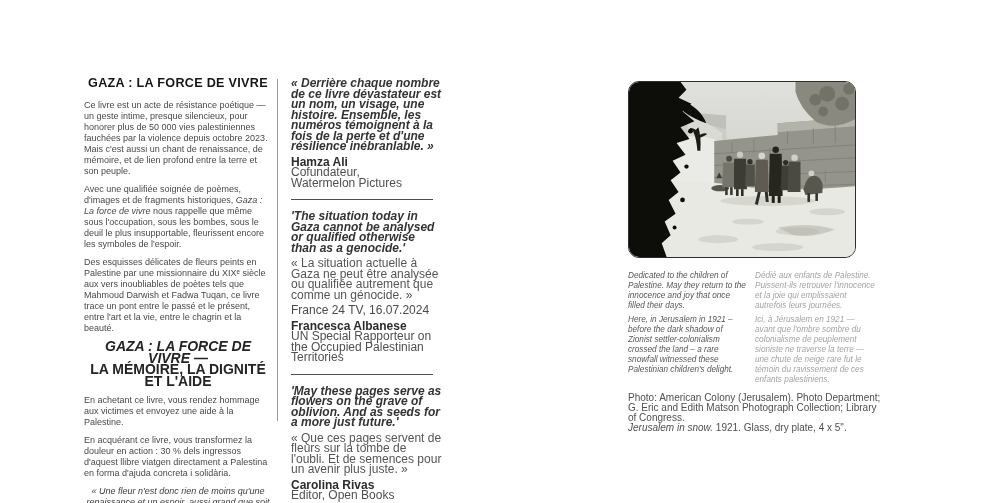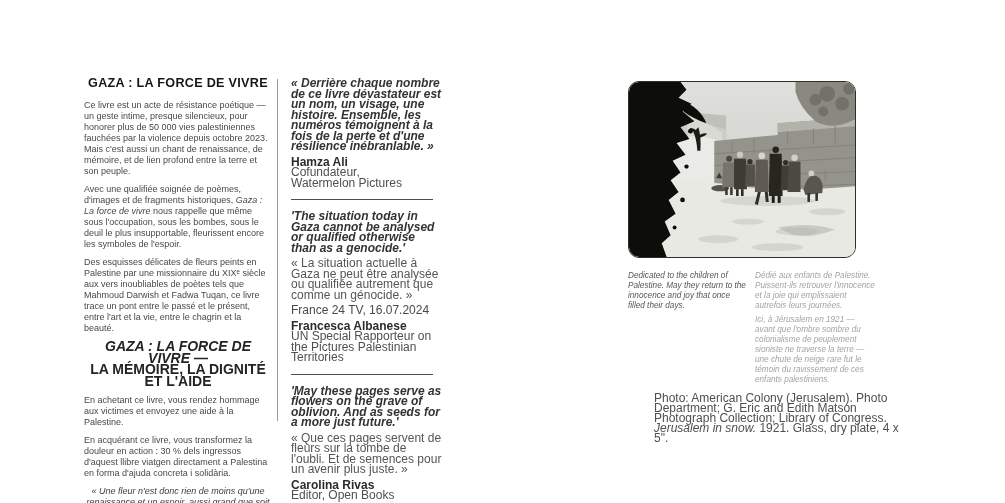--- a/index.html
+++ b/index.html
@@ -42,21 +42,21 @@
   .photo{position:absolute;left:628px;top:81px;width:228px;height:177px;margin:0;
     border:1.5px solid #2e2e2a;border-radius:11px;overflow:hidden;background:#cfcfca;box-sizing:border-box;}
   .photo svg{display:block;width:100%;height:100%;}
 
   .captions{position:absolute;left:628px;top:271px;width:252px;display:flex;gap:7px;}
   .cap-en,.cap-fr{width:120px;font-size:8.2px;line-height:10px;font-style:italic;}
   .cap-en{color:#565656;}
   .cap-fr{color:#a3a3a3;}
   .captions p{margin:0 0 4px 0;}
 
-  .credit{position:absolute;left:628px;top:393px;width:256px;font-size:12px;line-height:10px;color:#4f4f4f;margin-left:26px;}
+  .credit{position:absolute;left:628px;top:393px;width:256px;font-size:10px;line-height:10px;color:#4f4f4f;}
   .credit p{margin:0;}
   .credit .it{font-style:italic;}
   .credit-fr{color:#b2b2b2;font-style:italic;}
 </style>
 </head>
 <body>
 
 <div class="page">
 
   <section class="col-left">
@@ -78,21 +78,21 @@
       <p class="q-name">Hamza Ali</p>
       <p class="q-role">Cofundateur,</p>
       <p class="q-role">Watermelon Pictures</p>
     </blockquote>
     <hr>
     <blockquote style="margin:0">
       <p class="q-bold">'The situation today in Gaza cannot be analysed or qualified otherwise than as a genocide.'</p>
       <p class="q-italic">« La situation actuelle à Gaza ne peut être analysée ou qualifiée autrement que comme un génocide. »</p>
       <p class="q-src">France 24 TV, 16.07.2024</p>
       <p class="q-name">Francesca Albanese</p>
-      <p class="q-role">UN Special Rapporteur on the Pictures Palestinian Territories</p>
+      <p class="q-role">UN Special Rapporteur on the Occupied Palestinian Territories</p>
     </blockquote>
     <hr>
     <blockquote style="margin:0">
       <p class="q-bold">'May these pages serve as flowers on the grave of oblivion. And as seeds for a more just future.'</p>
       <p class="q-italic">« Que ces pages servent de fleurs sur la tombe de l'oubli. Et de semences pour un avenir plus juste. »</p>
       <p class="q-name">Carolina Rivas</p>
       <p class="q-role">Editor, Open Books</p>
     </blockquote>
   </section>
 
@@ -193,20 +193,21 @@
         <circle cx="54" cy="120" r="2.4"></circle>
           <circle cx="46" cy="148" r="2"></circle>
           <circle cx="66" cy="30" r="2.2"></circle>
       </g>
     </svg>
   </figure>
 
   <div class="captions">
     <div class="cap-en">
       <p>Dedicated to the children of Palestine. May they return to the innocence and joy that once filled their days.</p>
+      <p>Here, in Jerusalem in 1921 – before the dark shadow of Zionist settler-colonialism crossed the land – a rare snowfall witnessed these Palestinian children's delight.</p>
     </div>
     <div class="cap-fr">
       <p>Dédié aux enfants de Palestine. Puissent-ils retrouver l'innocence et la joie qui emplissaient autrefois leurs journées.</p>
       <p>Ici, à Jérusalem en 1921 — avant que l'ombre sombre du colonialisme de peuplement sioniste ne traverse la terre — une chute de neige rare fut le témoin du ravissement de ces enfants palestiniens.</p>
     </div>
   </div>
 
   <div class="credit">
     <p>Photo: American Colony (Jerusalem). Photo Department; G. Eric and Edith Matson Photograph Collection; Library of Congress.</p>
     <p><span class="it">Jerusalem in snow.</span><span> 1921. Glass, dry plate, 4 x 5".</span></p>

